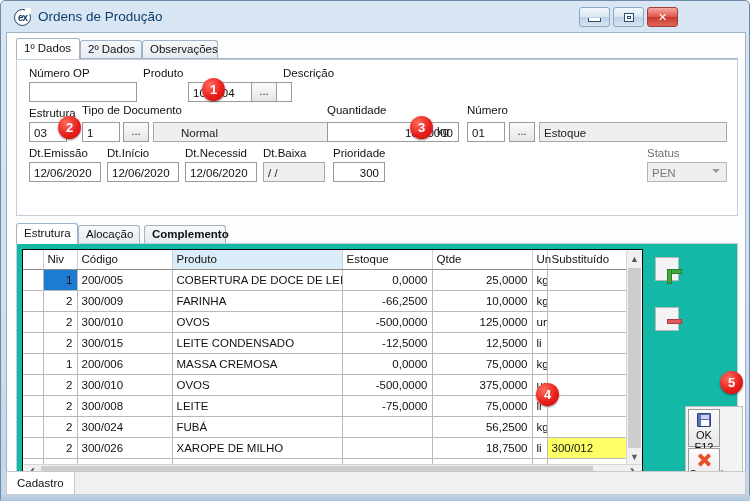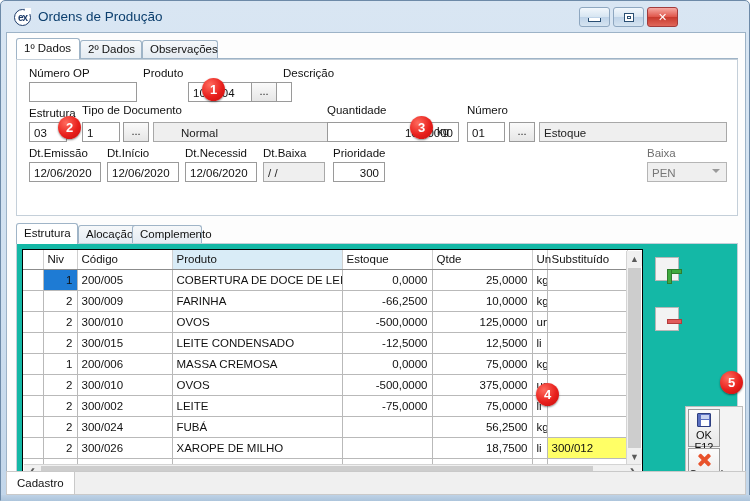--- a/index.html
+++ b/index.html
@@ -290,31 +290,31 @@
 
       <div class="lbl" style="left:168px;top:87px;">Dt.Necessid</div>
       <div class="fld" style="left:168px;top:102px;width:72px;">12/06/2020</div>
 
       <div class="lbl" style="left:246px;top:87px;">Dt.Baixa</div>
       <div class="fld ro" style="left:246px;top:102px;width:62px;">/  /</div>
 
       <div class="lbl" style="left:316px;top:87px;">Prioridade</div>
       <div class="fld num" style="left:316px;top:102px;width:52px;">300</div>
 
-      <div class="lbl" style="left:630px;top:87px;color:#6f6f6f;">Baixa</div>
+      <div class="lbl" style="left:630px;top:87px;color:#6f6f6f;">Status</div>
       <div class="combo" style="left:630px;top:102px;width:80px;">
         <span>PEN</span>
         <span class="arr"></span>
       </div>
     </div>
 
     <div class="tabstrip2">
       <div class="tab active" style="left:0;width:62px;">Estrutura</div>
       <div class="tab" style="left:62px;width:62px;">Alocação</div>
-      <div class="tab" style="left:116px;width:70px;">Complemento</div>
+      <div class="tab" style="left:128px;width:82px;font-weight:bold;">Complemento</div>
     </div>
 
     <div class="gridwrap">
       <div class="gridbox">
         <table class="grid">
           <colgroup>
             <col style="width:20px">
               <col style="width:34px">
               <col style="width:95px">
               <col style="width:170px">
@@ -392,21 +392,21 @@
               <td>300/010</td>
               <td>OVOS</td>
               <td class="num">-500,0000</td>
               <td class="num">375,0000</td>
               <td>un</td>
               <td></td>
             </tr>
             <tr>
               <td class="gut"></td>
               <td class="num">2</td>
-              <td>300/002</td>
+              <td>300/008</td>
               <td>LEITE</td>
               <td class="num">-75,0000</td>
               <td class="num">75,0000</td>
               <td>li</td>
               <td></td>
             </tr>
             <tr>
               <td class="gut"></td>
               <td class="num">2</td>
               <td>300/024</td>

